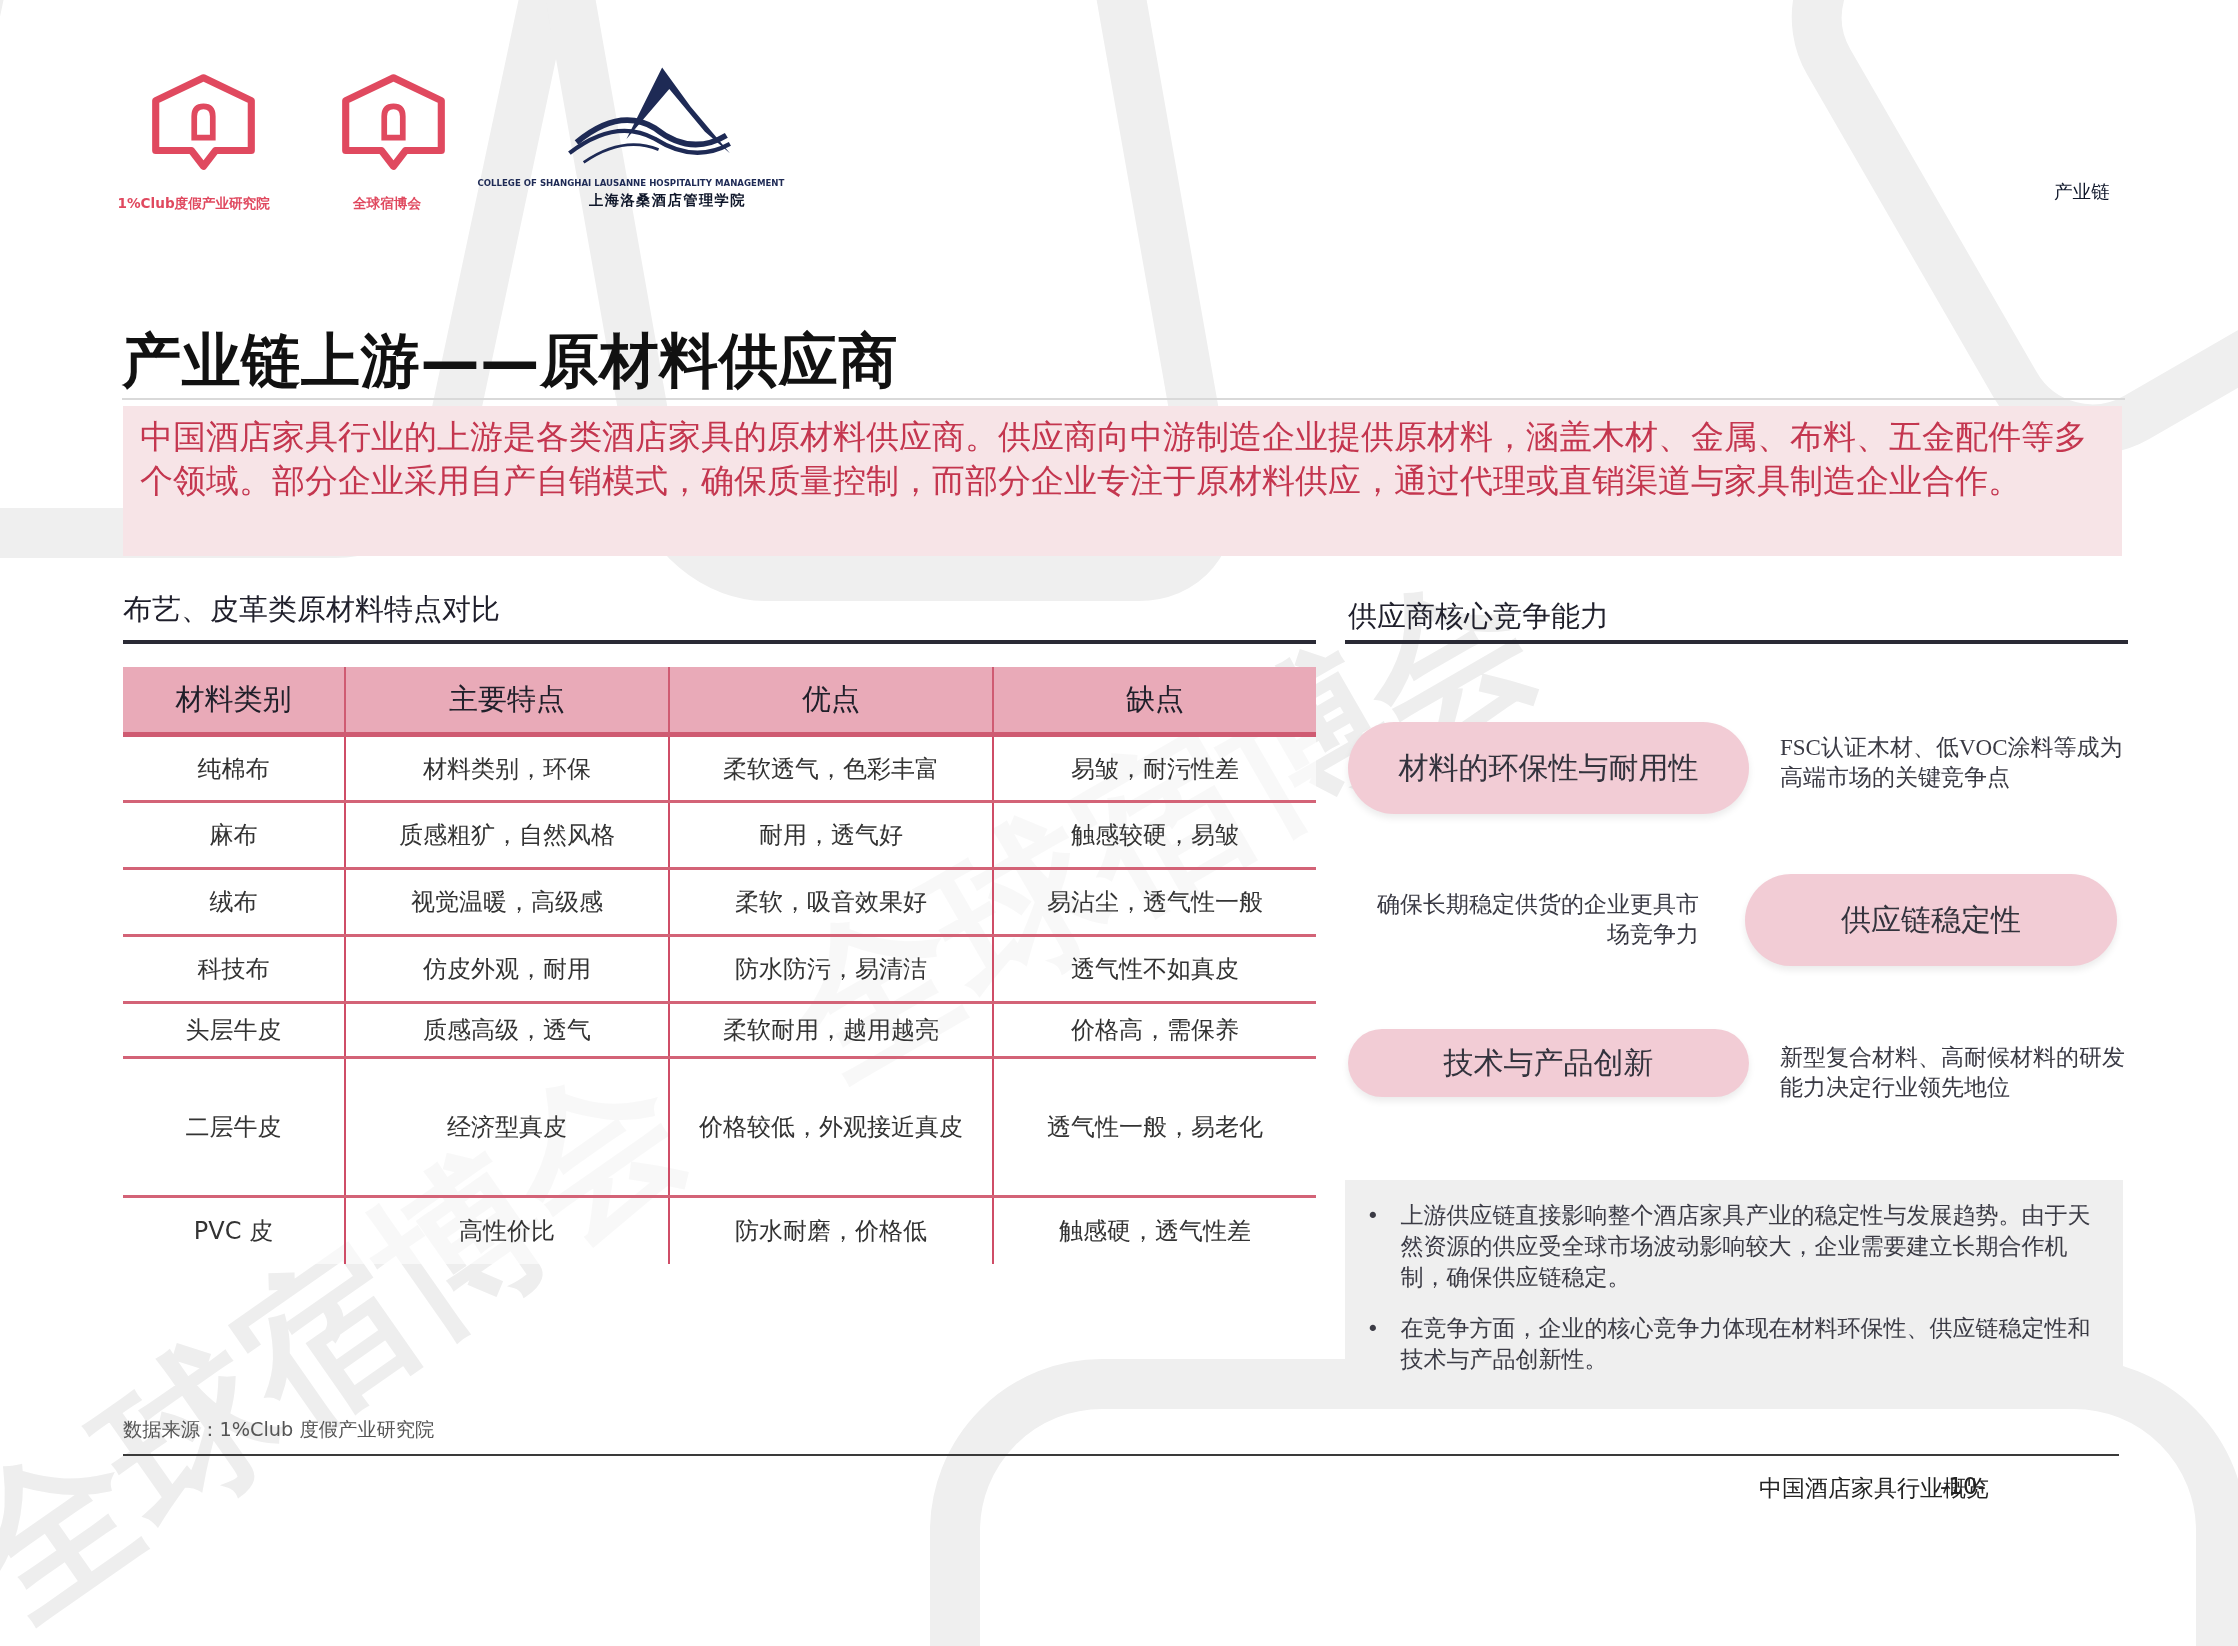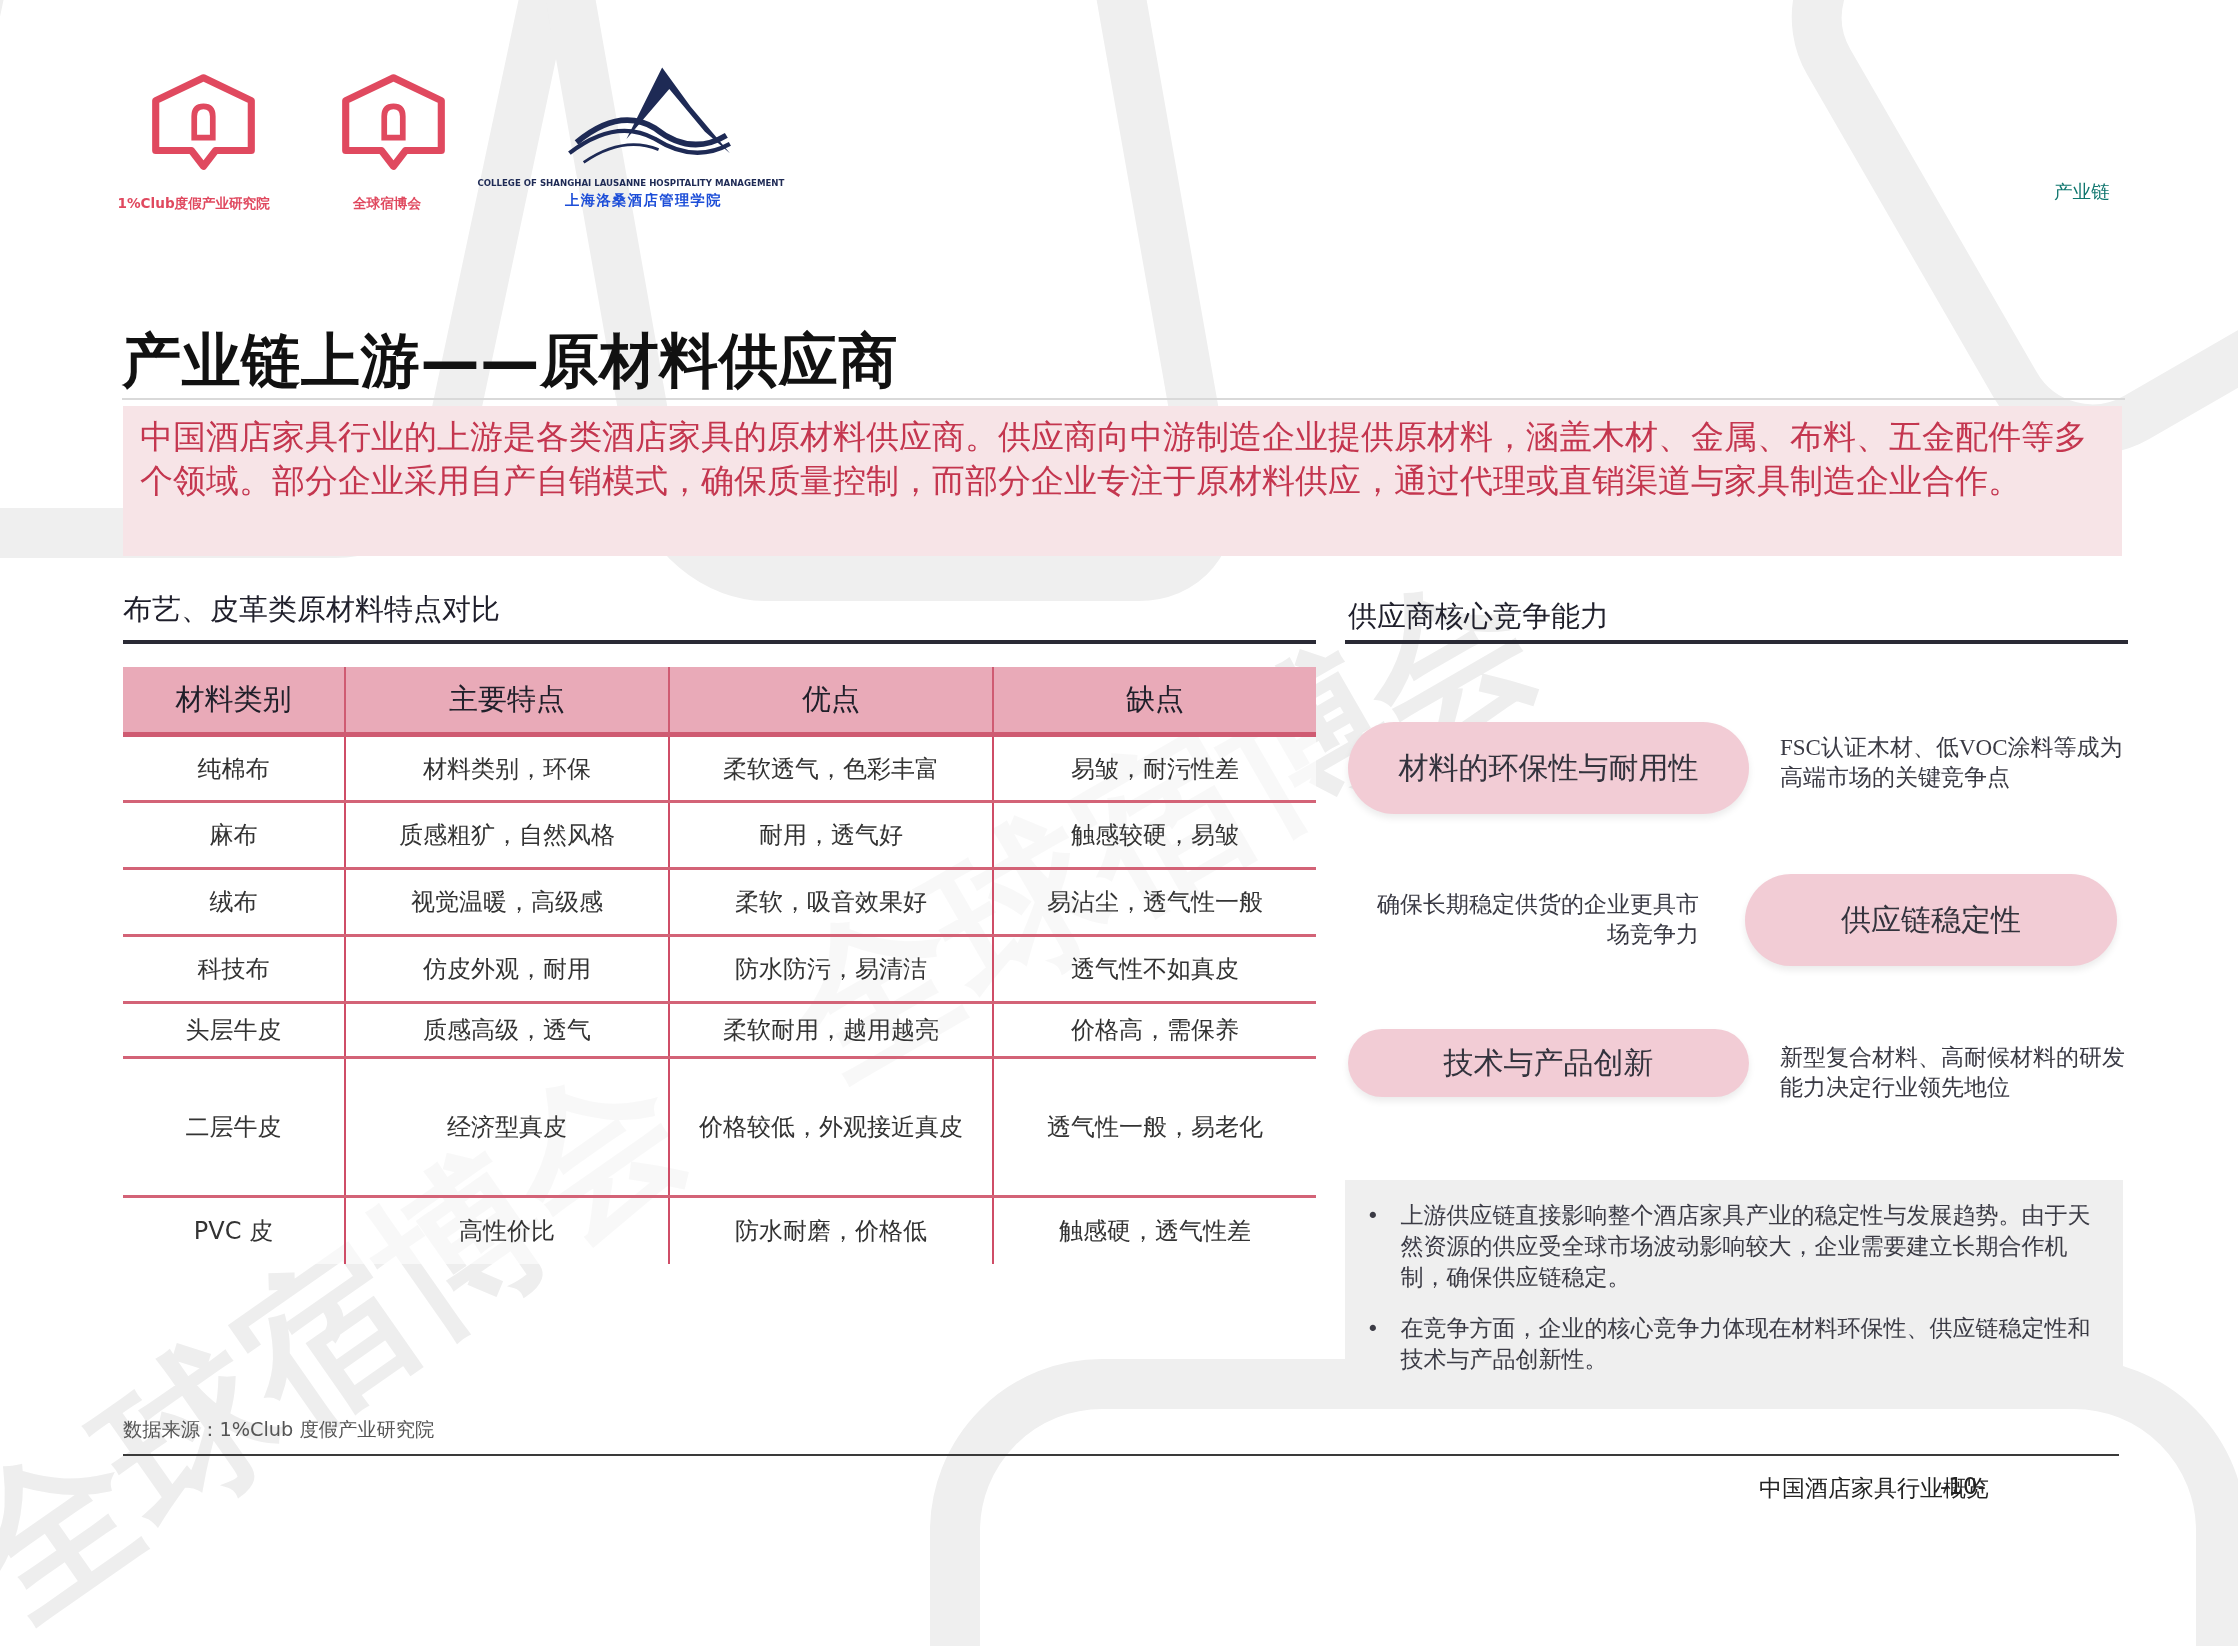--- a/index.html
+++ b/index.html
@@ -10,23 +10,23 @@
     color:#2b2b33;
   }
   .wm { position:absolute; border:50px solid #efefef; z-index:0; }
   .wm-text { position:absolute; color:#eeeeee; font-weight:bold; z-index:0; white-space:nowrap; }
   .abs { position:absolute; z-index:1; }
 
   
   .logo-house { position:absolute; }
   .logo-label { position:absolute; font-size:13.6px; color:#e0495f; font-weight:bold; white-space:nowrap; }
   .college-en { position:absolute; font-size:8.6px; font-weight:bold; color:#1e2a55; white-space:nowrap; letter-spacing:0px; }
-  .college-cn { position:absolute; font-size:14.3px; font-weight:bold; color:#1d4ed8; white-space:nowrap; letter-spacing:1.4px; }
+  .college-cn { position:absolute; font-size:14.3px; font-weight:bold; color:#0f172a; white-space:nowrap; letter-spacing:1.4px;margin-left:24px; }
 
-  .section-tag { font-size:18.6px; color:#0f766e; }
+  .section-tag { font-size:18.6px; color:#0f172a; }
 
   .page-title { font-size:59px; font-weight:bold; color:#111; letter-spacing:0.7px; white-space:nowrap; }
   .title-rule { height:2.1px; background:#d9d9d9; }
 
   .intro-box { background:#f7e4e7; padding:8.6px 17px; box-sizing:border-box; }
   .intro-text { font-size:33px; line-height:44px; color:#c4364f; }
 
   .sub-title { font-size:29px; color:#1f1f2b; white-space:nowrap; }
   .black-rule { height:3.6px; background:#2a2a35; }
 

